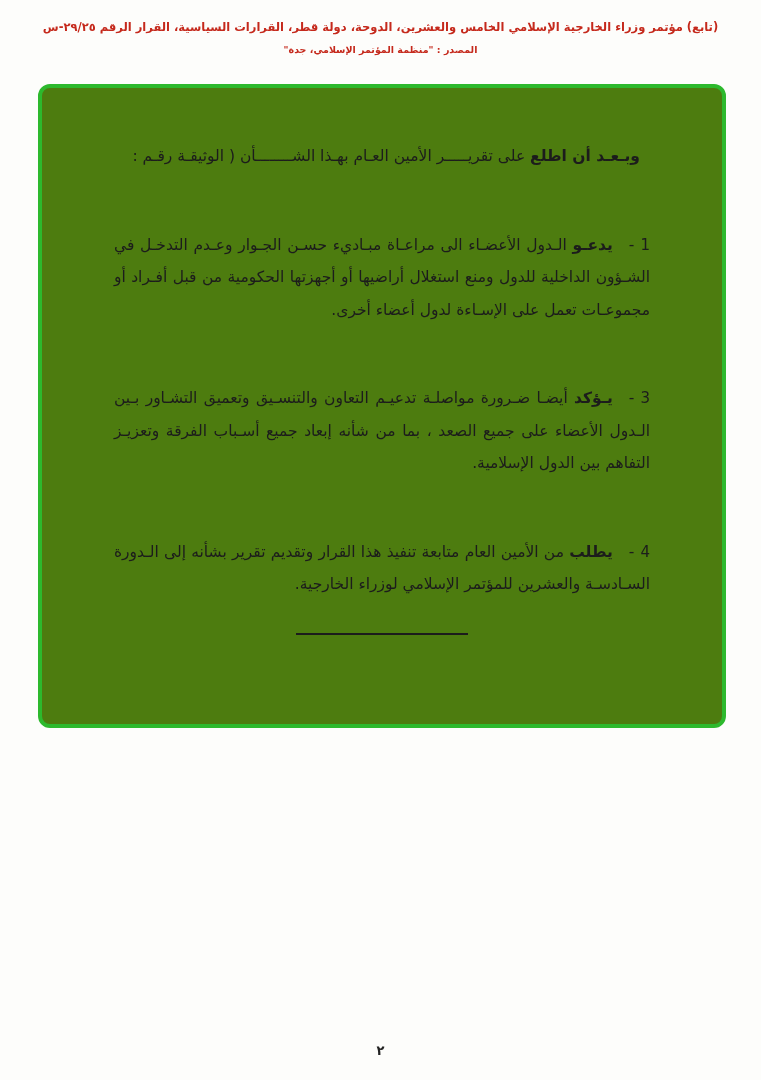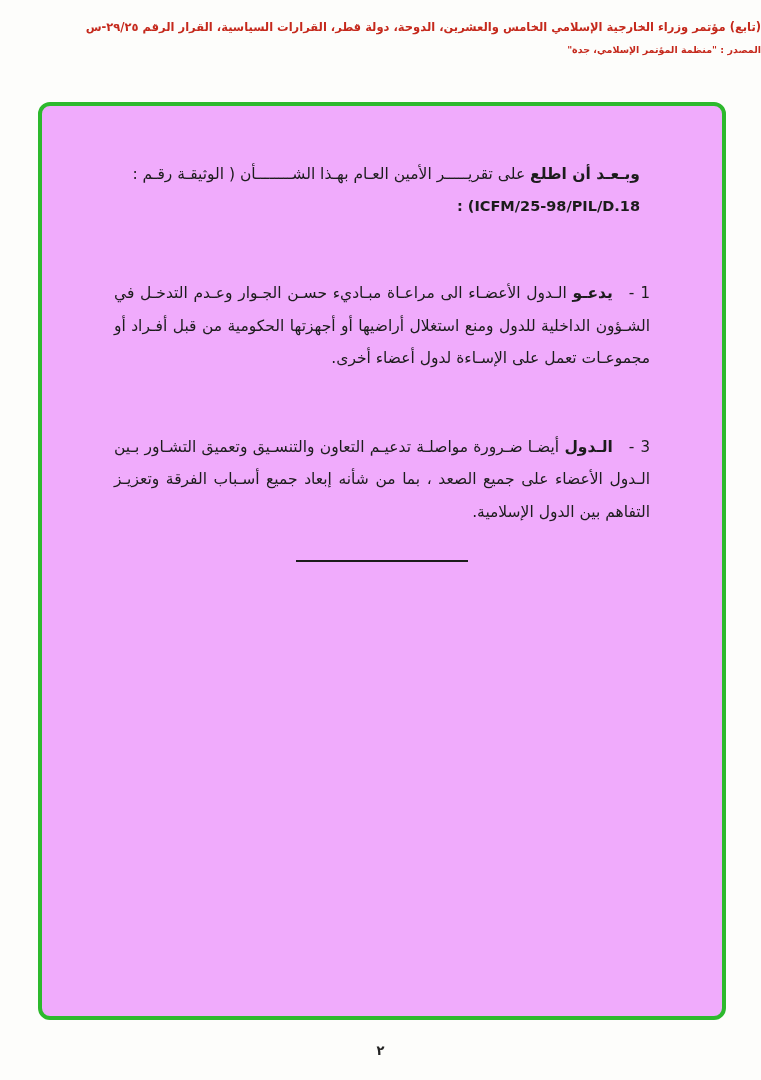--- a/index.html
+++ b/index.html
@@ -9,36 +9,36 @@
     height: 1080px;
     margin: 0 auto;
     background: #fdfdfb;
     font-family: "DejaVu Sans", sans-serif;
     overflow: hidden;
   }
   
   .header {
     position: absolute;
     top: 20px; left: 0; right: 0;
-    text-align: right;
+    text-align: center;
     color: #c5291c;
     direction: rtl;
   }
   .header-line1 { font-size: 11.5px; font-weight: 700; letter-spacing: 0; }
   .header-line2 { font-size: 9.5px;  font-weight: 700; margin-top: 10px; }
 
   
   .frame {
     position: absolute;
-    left: 38px; top: 102px;
-    width: 688px; height: 918px;
+    left: 38px; top: 84px;
+    width: 688px; height: 644px;
     box-sizing: border-box;
     border: 4px solid #2db92d;
     border-radius: 12px;
-    background: #f0abfc;
+    background: #4d7c0f;
   }
   .content {
     direction: rtl;
     text-align: justify;
     padding: 52px 72px 0 72px;
     font-size: 15.5px;
     line-height: 2.1;
     color: #1c1c1c;
   }
   .intro-block { padding-left: 2px; padding-right: 10px; }
@@ -78,28 +78,28 @@
   <div class="header">
     <div class="header-line1">(تابع) مؤتمر وزراء الخارجية الإسلامي الخامس والعشرين، الدوحة، دولة قطر، القرارات السياسية، القرار الرقم ٢٩/٢٥-س</div>
     <div class="header-line2">المصدر : "منظمة المؤتمر الإسلامي، جدة"</div>
   </div>
 
   <div class="frame">
     <div class="content">
 
       <div class="intro-block">
         <p class="intro"><b class="lead">وبـعـد أن اطلع</b><span> على تقريـــــر الأمين العـام بهـذا الشــــــــأن ( الوثيقـة رقـم :</span></p>
-        <p class="doc-ref">: (ICFM/25-98/PIL/D.18</p>
       </div>
 
       <p class="item"><span class="item-num">1</span><span class="item-dash">-</span><b class="lead">يدعـو</b><span> الـدول الأعضـاء الى مراعـاة مبـاديء حسـن الجـوار وعـدم التدخـل في الشـؤون الداخلية للدول ومنع استغلال أراضيها أو أجهزتها الحكومية من قبل أفـراد أو مجموعـات تعمل على الإسـاءة لدول أعضاء أخرى.</span></p>
 
 
-      <p class="item"><span class="item-num">3</span><span class="item-dash">-</span><b class="lead">الـدول</b><span> أيضـا ضـرورة مواصلـة تدعيـم التعاون والتنسـيق وتعميق التشـاور بـين الـدول الأعضاء على جميع الصعد ، بما من شأنه إبعاد جميع أسـباب الفرقة وتعزيـز التفاهم بين الدول الإسلامية.</span></p>
+      <p class="item"><span class="item-num">3</span><span class="item-dash">-</span><b class="lead">يـؤكد</b><span> أيضـا ضـرورة مواصلـة تدعيـم التعاون والتنسـيق وتعميق التشـاور بـين الـدول الأعضاء على جميع الصعد ، بما من شأنه إبعاد جميع أسـباب الفرقة وتعزيـز التفاهم بين الدول الإسلامية.</span></p>
 
+      <p class="item"><span class="item-num">4</span><span class="item-dash">-</span><b class="lead">يطلب</b><span> من الأمين العام متابعة تنفيذ هذا القرار وتقديم تقرير بشأنه إلى الـدورة السـادسـة والعشرين للمؤتمر الإسلامي لوزراء الخارجية.</span></p>
 
       <hr class="divider">
 
     </div>
   </div>
 
   <div class="page-num">٢</div>
 
 </div>
 

